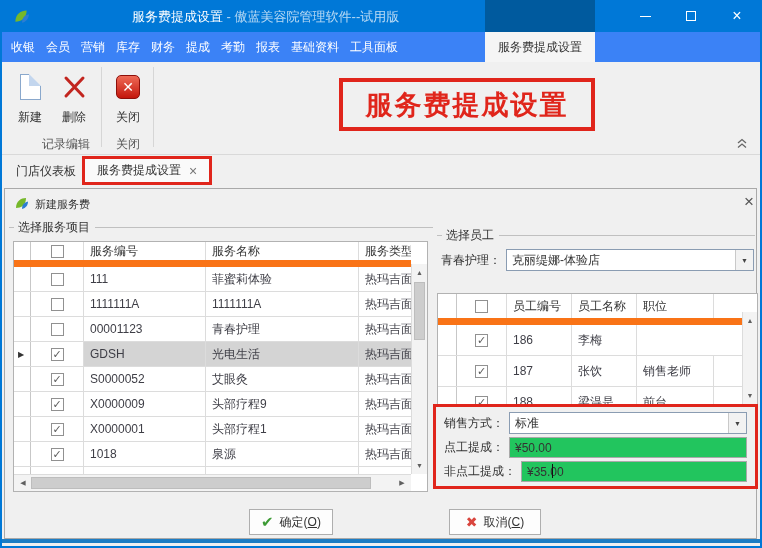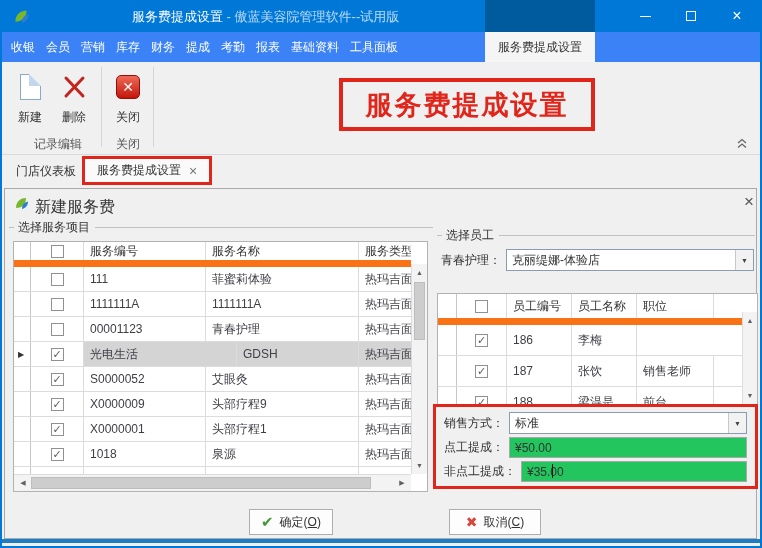--- a/index.html
+++ b/index.html
@@ -55,21 +55,21 @@
   .doc-tab{display:flex;align-items:center;font-size:12px;color:#333;}
   .doc-tab-inactive{position:absolute;left:8px;top:5px;height:22px;padding:0 6px;}
   .red-tab-box{position:absolute;left:80px;top:1px;width:130px;height:29px;border:3px solid #e0251b;background:#fafafa;
     display:flex;align-items:center;justify-content:center;gap:8px;}
   .tab-close{color:#777;font-size:14px;line-height:14px;}
 
   
   .dialog{position:absolute;left:4px;top:188px;width:753px;height:351px;background:#f0f0f0;border:1px solid #a9a9a9;}
   .dialog-blue-strip{position:absolute;left:2px;top:539px;width:758px;height:4px;background:#1d7dc4;}
   .dlg-icon{position:absolute;left:8px;top:6px;width:16px;height:16px;}
-  .dlg-title{position:absolute;left:30px;top:8px;font-size:16px;color:#333;}
+  .dlg-title{position:absolute;left:30px;top:8px;font-size:11px;color:#333;}
   .dlg-close{position:absolute;left:736px;top:4px;width:16px;height:18px;font-size:17px;color:#555;
     display:flex;align-items:center;justify-content:center;}
   .groupbox-header{position:absolute;display:flex;align-items:center;height:14px;}
   .groupbox-header .pre-line{width:5px;border-top:1px solid #c0c0c0;margin-right:4px;}
   .groupbox-header .gb-text{font-size:12px;color:#333;white-space:nowrap;}
   .groupbox-header .post-line{flex:1;border-top:1px solid #c0c0c0;margin-left:5px;}
 
   
   .grid{position:absolute;background:#fff;border:1px solid #b2b2b2;overflow:hidden;}
   .grid-row{display:flex;border-bottom:1px solid #dcdcdc;background:#fff;}
@@ -205,21 +205,21 @@
       <div class="btn-label">删除</div>
     </div>
     <div class="vsep" style="left:99px;"></div>
     <div class="big-btn" style="left:104px;">
       <div class="icon-zone">
           <div class="close-red-icon">✕</div>
         </div>
       <div class="btn-label">关闭</div>
     </div>
     <div class="vsep" style="left:151px;"></div>
-    <div class="group-label" style="left:12px;width:88px;">记录编辑</div>
+    <div class="group-label" style="left:20px;width:88px;">记录编辑</div>
     <div class="group-label" style="left:104px;width:44px;">关闭</div>
     <div class="annotation">
       <span>服务费提成设置</span>
     </div>
     <svg class="collapse-chevron" width="12" height="11" viewBox="0 0 12 11">
       <path d="M2 5 L6 1.5 L10 5 M2 9.5 L6 6 L10 9.5" stroke="#666" stroke-width="1.3" fill="none"></path>
     </svg>
   </div>
 
   <div class="doc-tabbar">
@@ -283,22 +283,22 @@
               <div class="cell c-name">青春护理</div>
               <div class="cell c-type">热玛吉面</div>
             </div>
             <div class="grid-row selected">
               <div class="cell c-ind">
                 <span class="row-arrow">▶</span>
               </div>
               <div class="cell c-chk">
                 <span class="checkbox checked">✓</span>
               </div>
+              <div class="cell c-code">GDSH</div>
               <div class="cell c-name">光电生活</div>
-              <div class="cell c-code">GDSH</div>
               <div class="cell c-type">热玛吉面</div>
             </div>
             <div class="grid-row">
               <div class="cell c-ind"></div>
               <div class="cell c-chk">
                 <span class="checkbox checked">✓</span>
               </div>
               <div class="cell c-code">S0000052</div>
               <div class="cell c-name">艾眼灸</div>
               <div class="cell c-type">热玛吉面</div>

